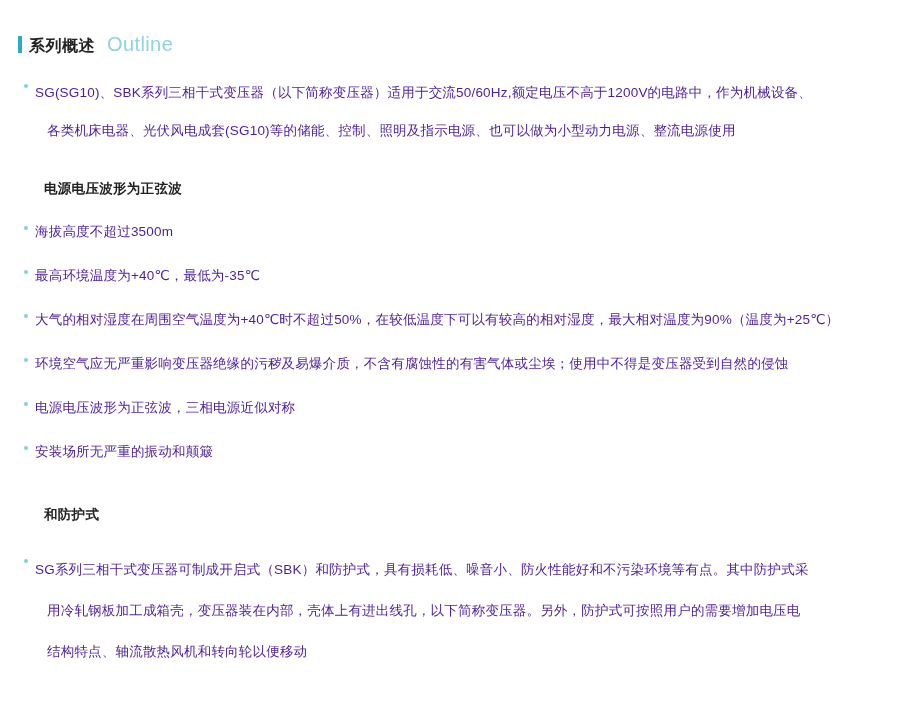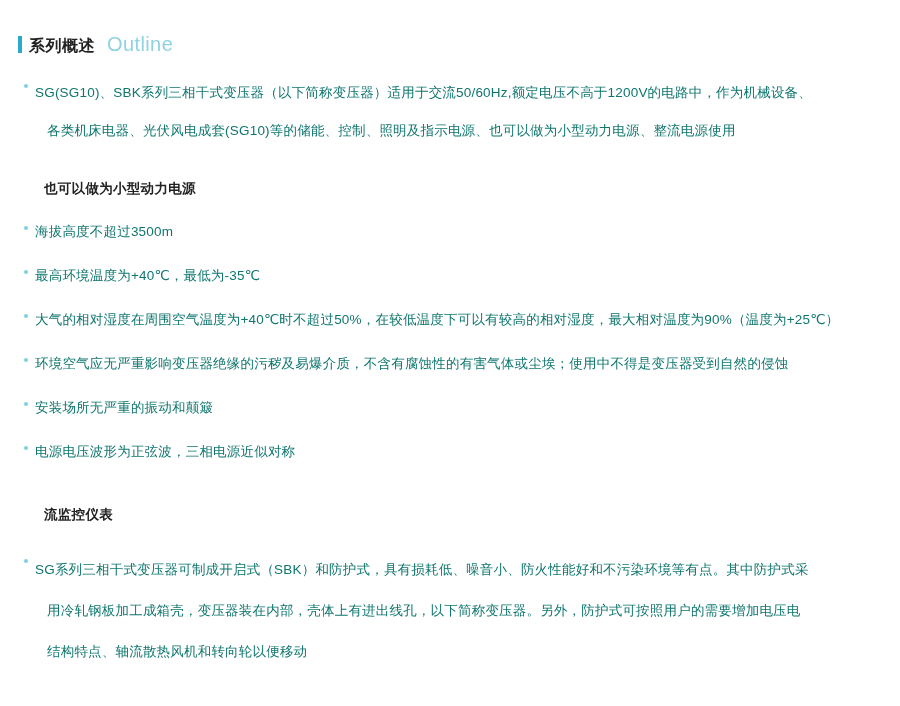--- a/index.html
+++ b/index.html
@@ -63,21 +63,21 @@
     width: 4px;
     height: 4px;
     border-radius: 50%;
     background: #7fd0e0;
     margin-top: 10px;
     margin-right: 7px;
   }
   .bullet-text {
     font-size: 13.5px;
     line-height: 32px;
-    color: #0f766e;
+    color: #4c1d95;
     letter-spacing: 0.2px;
   }
   .bullet-text .line2 {
     display: block;
     padding-left: 12px;
   }
 
   .para-intro {
     margin-top: 17px;
   }
@@ -115,50 +115,50 @@
   </div>
 
   <div class="bullet-row para-intro">
     <span class="bullet-dot"></span>
     <span class="bullet-text">
       <span>SG(SG10)、SBK系列三相干式变压器（以下简称变压器）适用于交流50/60Hz,额定电压不高于1200V的电路中，作为机械设备、</span>
       <span class="line2">各类机床电器、光伏风电成套(SG10)等的储能、控制、照明及指示电源、也可以做为小型动力电源、整流电源使用</span>
     </span>
   </div>
 
-  <div class="sub-head first">也可以做为小型动力电源</div>
+  <div class="sub-head first">电源电压波形为正弦波</div>
 
   <div class="list-block">
     <div class="bullet-row">
       <span class="bullet-dot"></span>
       <span class="bullet-text">海拔高度不超过3500m</span>
     </div>
     <div class="bullet-row">
       <span class="bullet-dot"></span>
       <span class="bullet-text">最高环境温度为+40℃，最低为-35℃</span>
     </div>
     <div class="bullet-row">
       <span class="bullet-dot"></span>
       <span class="bullet-text">大气的相对湿度在周围空气温度为+40℃时不超过50%，在较低温度下可以有较高的相对湿度，最大相对温度为90%（温度为+25℃）</span>
     </div>
     <div class="bullet-row">
       <span class="bullet-dot"></span>
       <span class="bullet-text">环境空气应无严重影响变压器绝缘的污秽及易爆介质，不含有腐蚀性的有害气体或尘埃；使用中不得是变压器受到自然的侵蚀</span>
     </div>
     <div class="bullet-row">
       <span class="bullet-dot"></span>
-      <span class="bullet-text">安装场所无严重的振动和颠簸</span>
+      <span class="bullet-text">电源电压波形为正弦波，三相电源近似对称</span>
     </div>
     <div class="bullet-row">
       <span class="bullet-dot"></span>
-      <span class="bullet-text">电源电压波形为正弦波，三相电源近似对称</span>
+      <span class="bullet-text">安装场所无严重的振动和颠簸</span>
     </div>
   </div>
 
-  <div class="sub-head second">流监控仪表</div>
+  <div class="sub-head second">和防护式</div>
 
   <div class="bullet-row struct-block">
     <span class="bullet-dot"></span>
     <span class="bullet-text">
       <span>SG系列三相干式变压器可制成开启式（SBK）和防护式，具有损耗低、噪音小、防火性能好和不污染环境等有点。其中防护式采</span>
       <span class="line2">用冷轧钢板加工成箱壳，变压器装在内部，壳体上有进出线孔，以下简称变压器。另外，防护式可按照用户的需要增加电压电</span>
       <span class="line2">结构特点、轴流散热风机和转向轮以便移动</span>
     </span>
   </div>
 

